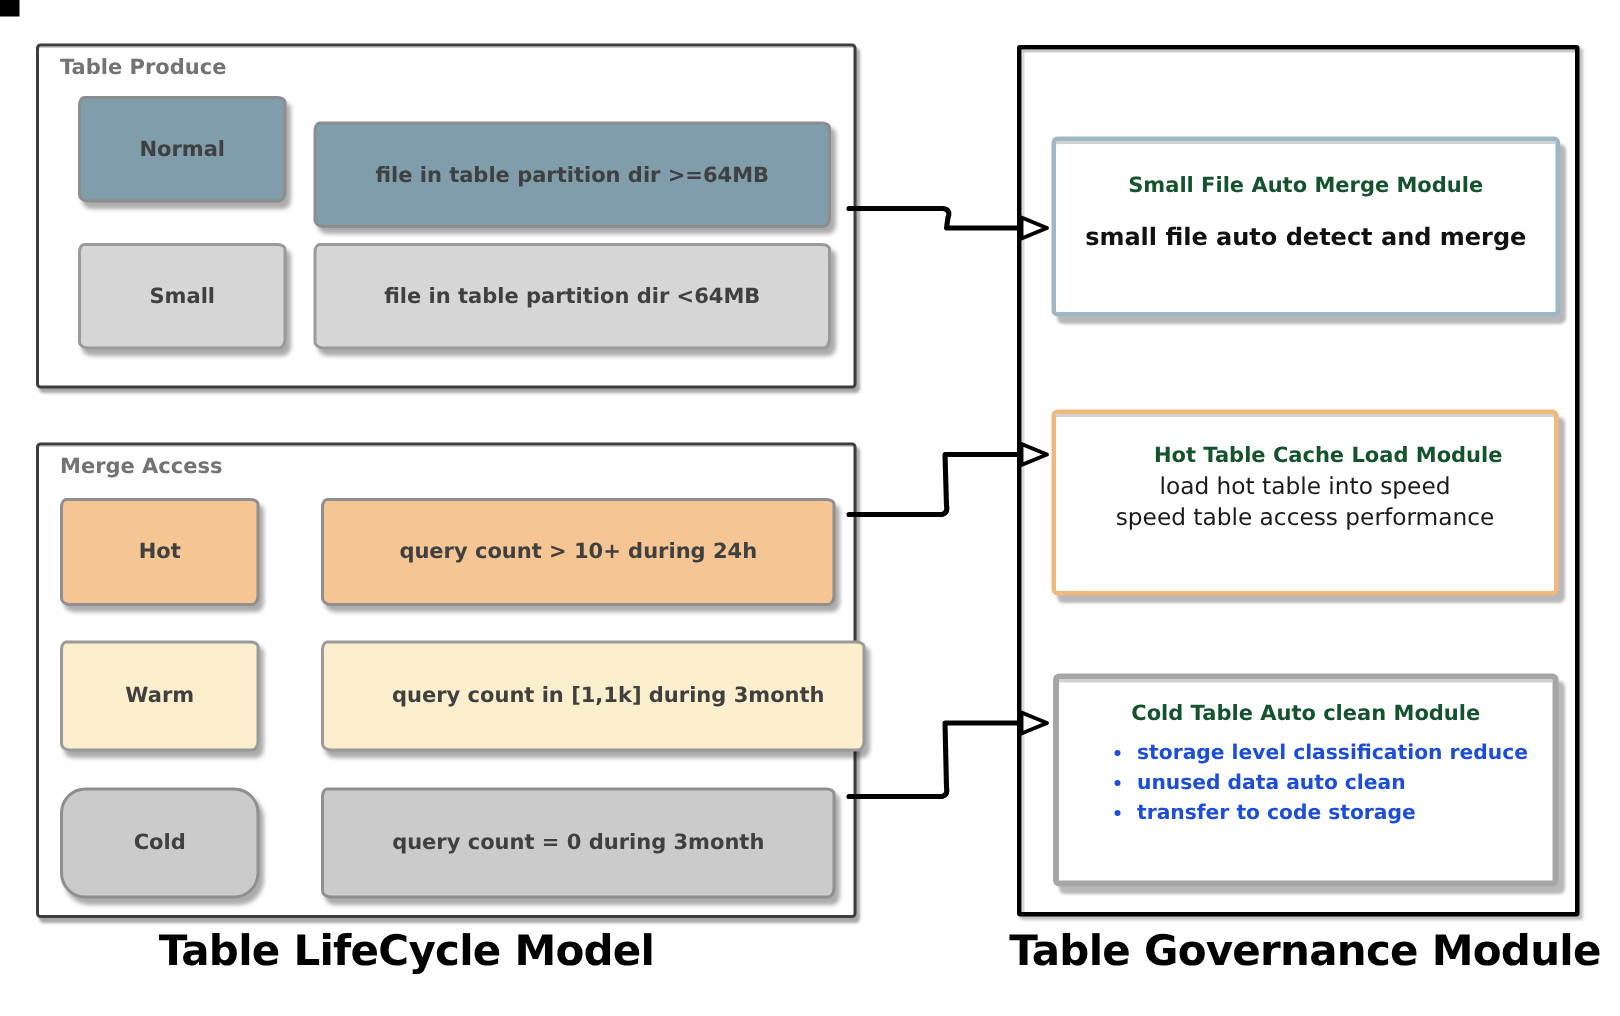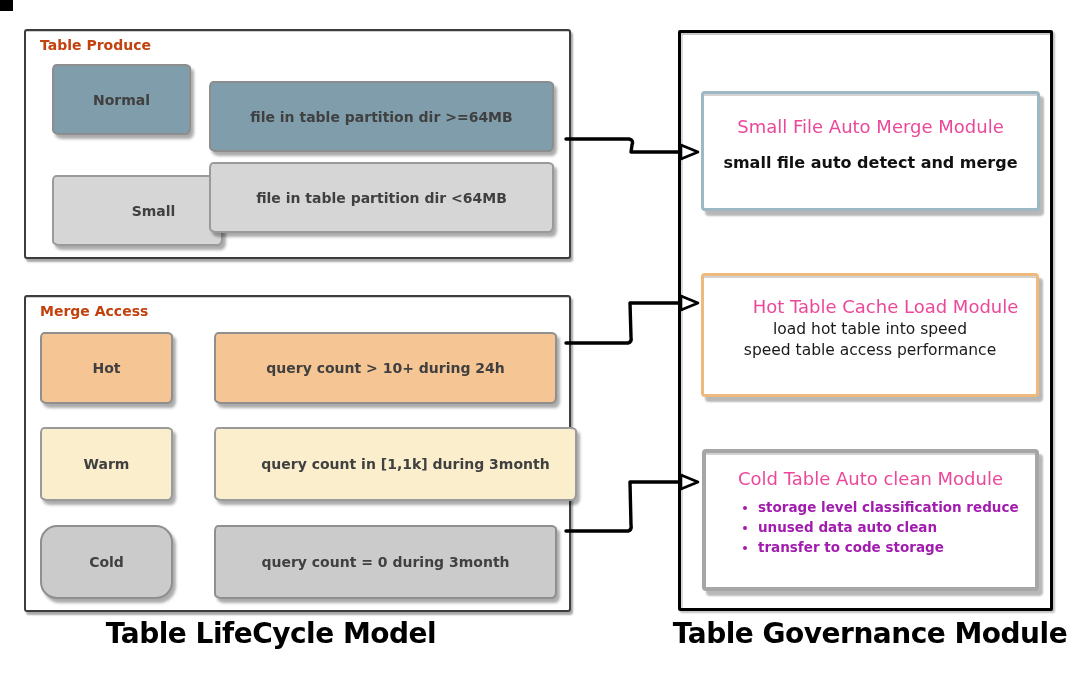--- a/index.html
+++ b/index.html
@@ -8,21 +8,21 @@
     font-family:"DejaVu Sans","Liberation Sans",sans-serif;color:#111;
   }
   
   .corner-mark{position:absolute;left:0;top:0;width:13px;height:11px;background:#000;}
 
   
   .group-box{
     position:absolute;background:#fff;border:2px solid #3d3d3d;
     border-radius:3px;box-shadow:2px 3px 2px rgba(0,0,0,.35), inset 0 1px 0 #cfcfcf;
   }
-  .group-label{position:absolute;left:14px;top:6px;font-size:14px;font-weight:bold;color:#c2410c;}
+  .group-label{position:absolute;left:14px;top:6px;font-size:14px;font-weight:bold;color:#737373;}
 
   
   .pill,.descbox{
     position:absolute;display:flex;align-items:center;justify-content:center;
     font-weight:bold;font-size:14px;color:#404040;text-align:center;
     border:2px solid #959595;border-radius:4px 6px 5px 7px / 6px 4px 7px 5px;
     box-shadow:3px 4px 3px rgba(0,0,0,.33);
   }
   .fill-slate{background:#7F9DAB;border-color:#8d8d8d;}
   .fill-gray{background:#D6D6D6;border-color:#9a9a9a;}
@@ -37,32 +37,32 @@
     box-shadow:2px 2px 2px rgba(0,0,0,.25), inset 0 2px 0 #c9c9c9, inset 2px 0 0 #d9d9d9;
   }
   
   .module{
     position:absolute;background:#fff;text-align:center;border-radius:4px;
     box-shadow:4px 5px 2px rgba(0,0,0,.28), inset 0 2px 0 #d2d2d2;
   }
   .module-merge{left:20px;top:58px;width:333px;height:114px;border:3px solid #9EB7C4;}
   .module-cache{left:20px;top:240px;width:332px;height:118px;border:3px solid #EFB97E;}
   .module-clean{left:21px;top:416px;width:329px;height:134px;border:4px solid #A6A6A6;}
-  .module-title{font-weight:normal;font-size:18px;white-space:nowrap;color:#ec4899;}
+  .module-title{font-weight:bold;font-size:14px;white-space:nowrap;color:#14532d;}
   .module-merge .module-title{margin-top:22px;}
   .module-cache .module-title{margin-top:20px;margin-left:31px;}
   .module-clean .module-title{margin-top:15px;}
   .module-sub-bold{font-weight:bold;font-size:16px;margin-top:16px;white-space:nowrap;}
   .module-sub{font-size:15.5px;margin-top:3px;white-space:nowrap;color:#1a1a1a;}
   .module-cache .module-sub:first-of-type{margin-top:8px;}
   .bullet-list{
     margin:8px 0 0 0;padding-left:52px;text-align:left;list-style:disc;
   }
   .bullet-list li{
-    font-weight:bold;font-size:13.5px;line-height:20px;color:#a21caf;white-space:nowrap;
+    font-weight:bold;font-size:13.5px;line-height:20px;color:#1d4ed8;white-space:nowrap;
   }
 
   
   .caption{
     position:absolute;top:617px;font-weight:bold;font-size:28px;color:#000;
     text-align:center;letter-spacing:-0.5px;
     font-family:"DejaVu Sans","Liberation Sans",sans-serif;
   }
   .caption-left{left:0;width:542px;}
   .caption-right{left:660px;width:420px;}
@@ -76,21 +76,21 @@
 <div class="canvas">
 
   <div class="corner-mark"></div>
 
   <div class="group-box" style="left:24px;top:29px;width:543px;height:226px;">
     <div class="group-label">Table Produce</div>
 
     <div class="pill fill-slate" style="left:26px;top:33px;width:135px;height:67px;">Normal</div>
     <div class="descbox fill-slate" style="left:183px;top:50px;width:341px;height:67px;">file in table partition dir &gt;=64MB</div>
 
-    <div class="pill fill-gray" style="left:26px;top:144px;width:135px;height:67px;padding-left:32px;">Small</div>
+    <div class="pill fill-gray" style="left:26px;top:131px;width:135px;height:67px;">Small</div>
     <div class="descbox fill-gray" style="left:183px;top:131px;width:341px;height:67px;">file in table partition dir &lt;64MB</div>
   </div>
 
   <div class="group-box" style="left:24px;top:295px;width:543px;height:313px;">
     <div class="group-label">Merge Access</div>
 
     <div class="pill fill-hot" style="left:14px;top:35px;width:129px;height:68px;">Hot</div>
     <div class="descbox fill-hot" style="left:188px;top:35px;width:339px;height:68px;">query count &gt; 10+ during 24h</div>
 
     <div class="pill fill-warm" style="left:14px;top:130px;width:129px;height:70px;">Warm</div>

